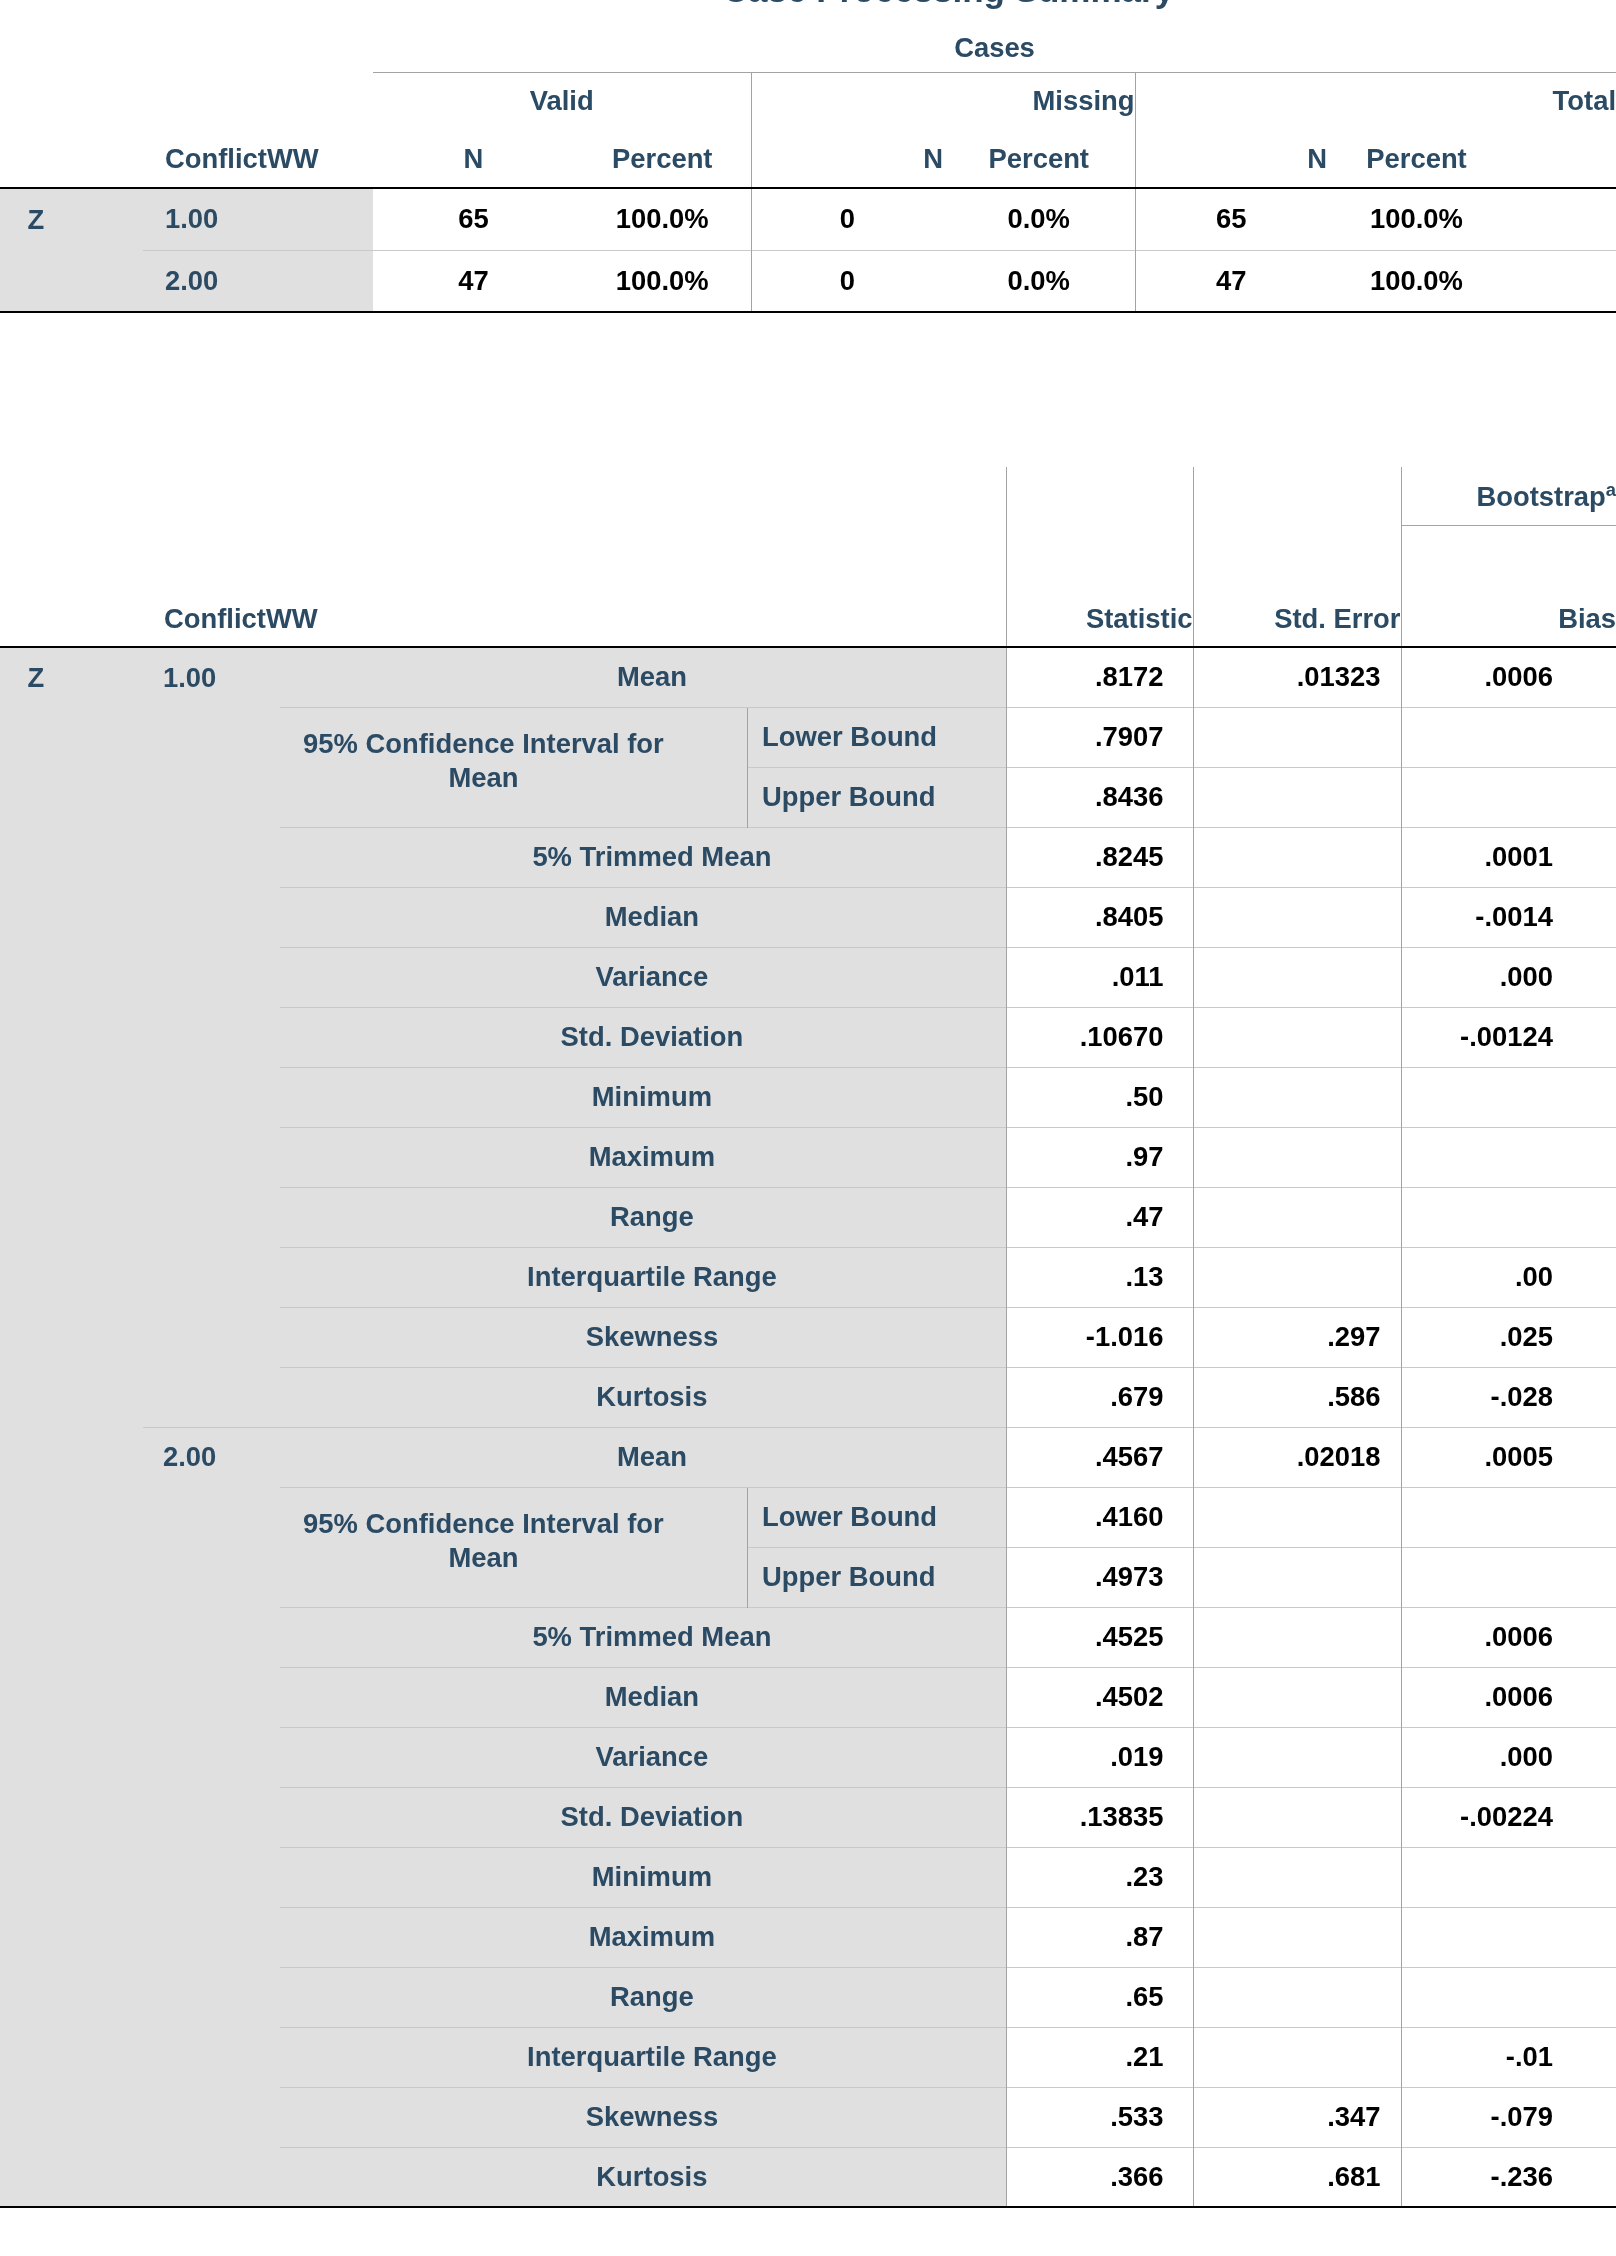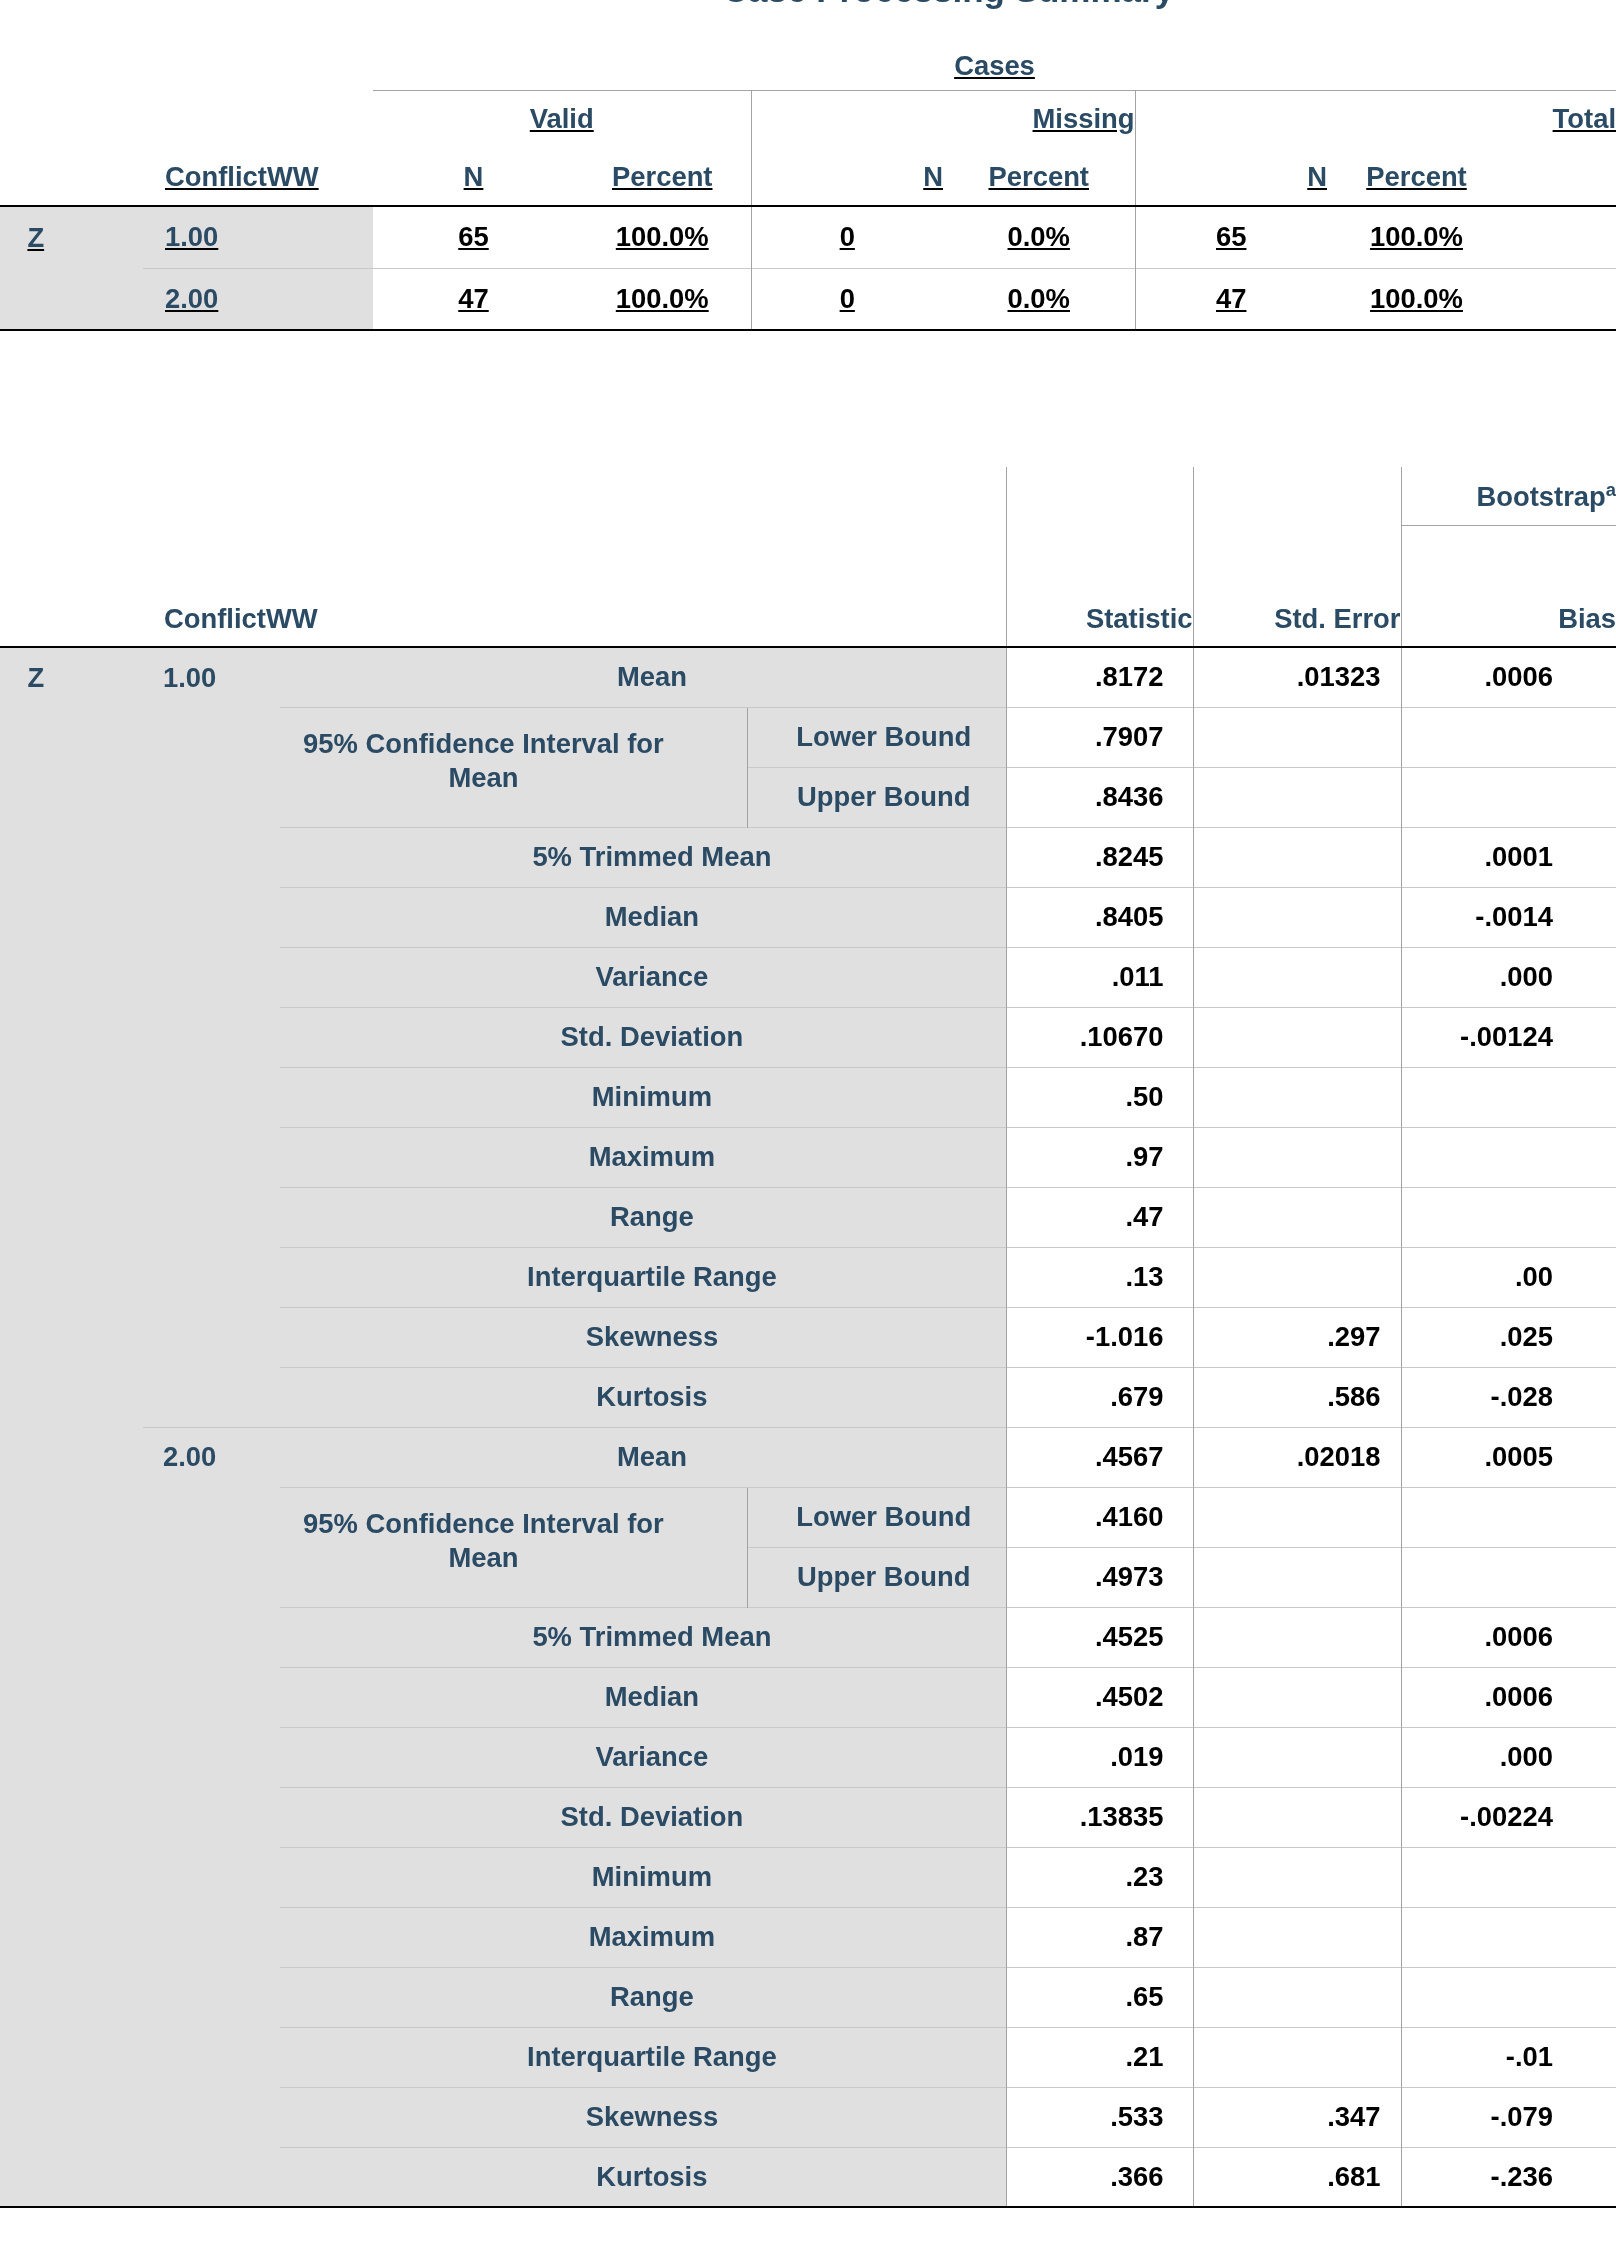--- a/index.html
+++ b/index.html
@@ -18,21 +18,21 @@
 
   
   .clip-title{position:absolute;top:0;left:0;width:1616px;height:10px;overflow:hidden;text-align:center;padding-left:281px;box-sizing:border-box;color:var(--navy);}
   .clip-title span{display:inline-block;font-size:35px;line-height:42px;transform:translateY(-31px);}
 
   .hdr{color:var(--navy);text-align:center;}
   .blank{background:#ffffff;}
   .vl{border-left:0.9px solid var(--line);text-align:right;}
 
   
-  .t-cps{top:32px;border-bottom:2.7px solid var(--frame);text-decoration:underline;}
+  .t-cps{top:14px;border-bottom:2.7px solid var(--frame);}
   .t-cps thead tr{height:58px;}
   .t-cps tbody tr{height:62px;}
   .cases{vertical-align:bottom;padding-bottom:7.3px;border-bottom:0.9px solid var(--line);}
   .t-cps .subhdr td{border-bottom:2.7px solid var(--frame);}
   .t-cps .left{text-align:left;padding-left:22px;}
   .t-cps .tp{padding-right:110px;}
   .t-cps tbody td{border-top:0.9px solid var(--rowline);}
   .t-cps tbody tr:first-child td{border-top:none;}
   .zc{background:var(--shade);color:var(--navy);text-align:left;padding-left:27.4px;vertical-align:top;padding-top:14.6px;}
   .grp{background:var(--shade);color:var(--navy);text-align:left;padding-left:22px;}
@@ -49,21 +49,21 @@
   .bs{border-bottom:0.9px solid var(--line);}
   .bs sup{font-size:18.3px;}
   .leftbottom{text-align:left;padding-left:164px;}
   .t-desc tbody tr{height:60px;}
   .t-desc tbody td{border-top:0.9px solid var(--rowline);}
   .t-desc tbody tr:first-child td{border-top:none;}
   .zcell{background:var(--shade);color:var(--navy);text-align:left;vertical-align:top;padding:13.7px 0 0 27.4px;}
   .grpcell{background:var(--shade);color:var(--navy);text-align:left;vertical-align:top;padding:13.7px 0 0 20px;}
   .lblcell{background:var(--shade);color:var(--navy);text-align:center;padding-left:18.3px;}
   .cilabel{vertical-align:top;padding-top:19px;padding-right:78px;line-height:1.25;}
-  .subcell{background:var(--shade);color:var(--navy);text-align:center;padding-left:14.6px;border-left:0.9px solid var(--line);}
+  .subcell{background:var(--shade);color:var(--navy);text-align:left;padding-left:14.6px;border-left:0.9px solid var(--line);}
   .val{color:#000000;text-align:right;border-left:0.9px solid var(--line);}
   .c-stat{padding-right:29px;}
   .c-se{padding-right:20px;}
   .c-bias{padding-right:63px;}
 </style>
 </head>
 <body>
 
 <div class="page">
 

